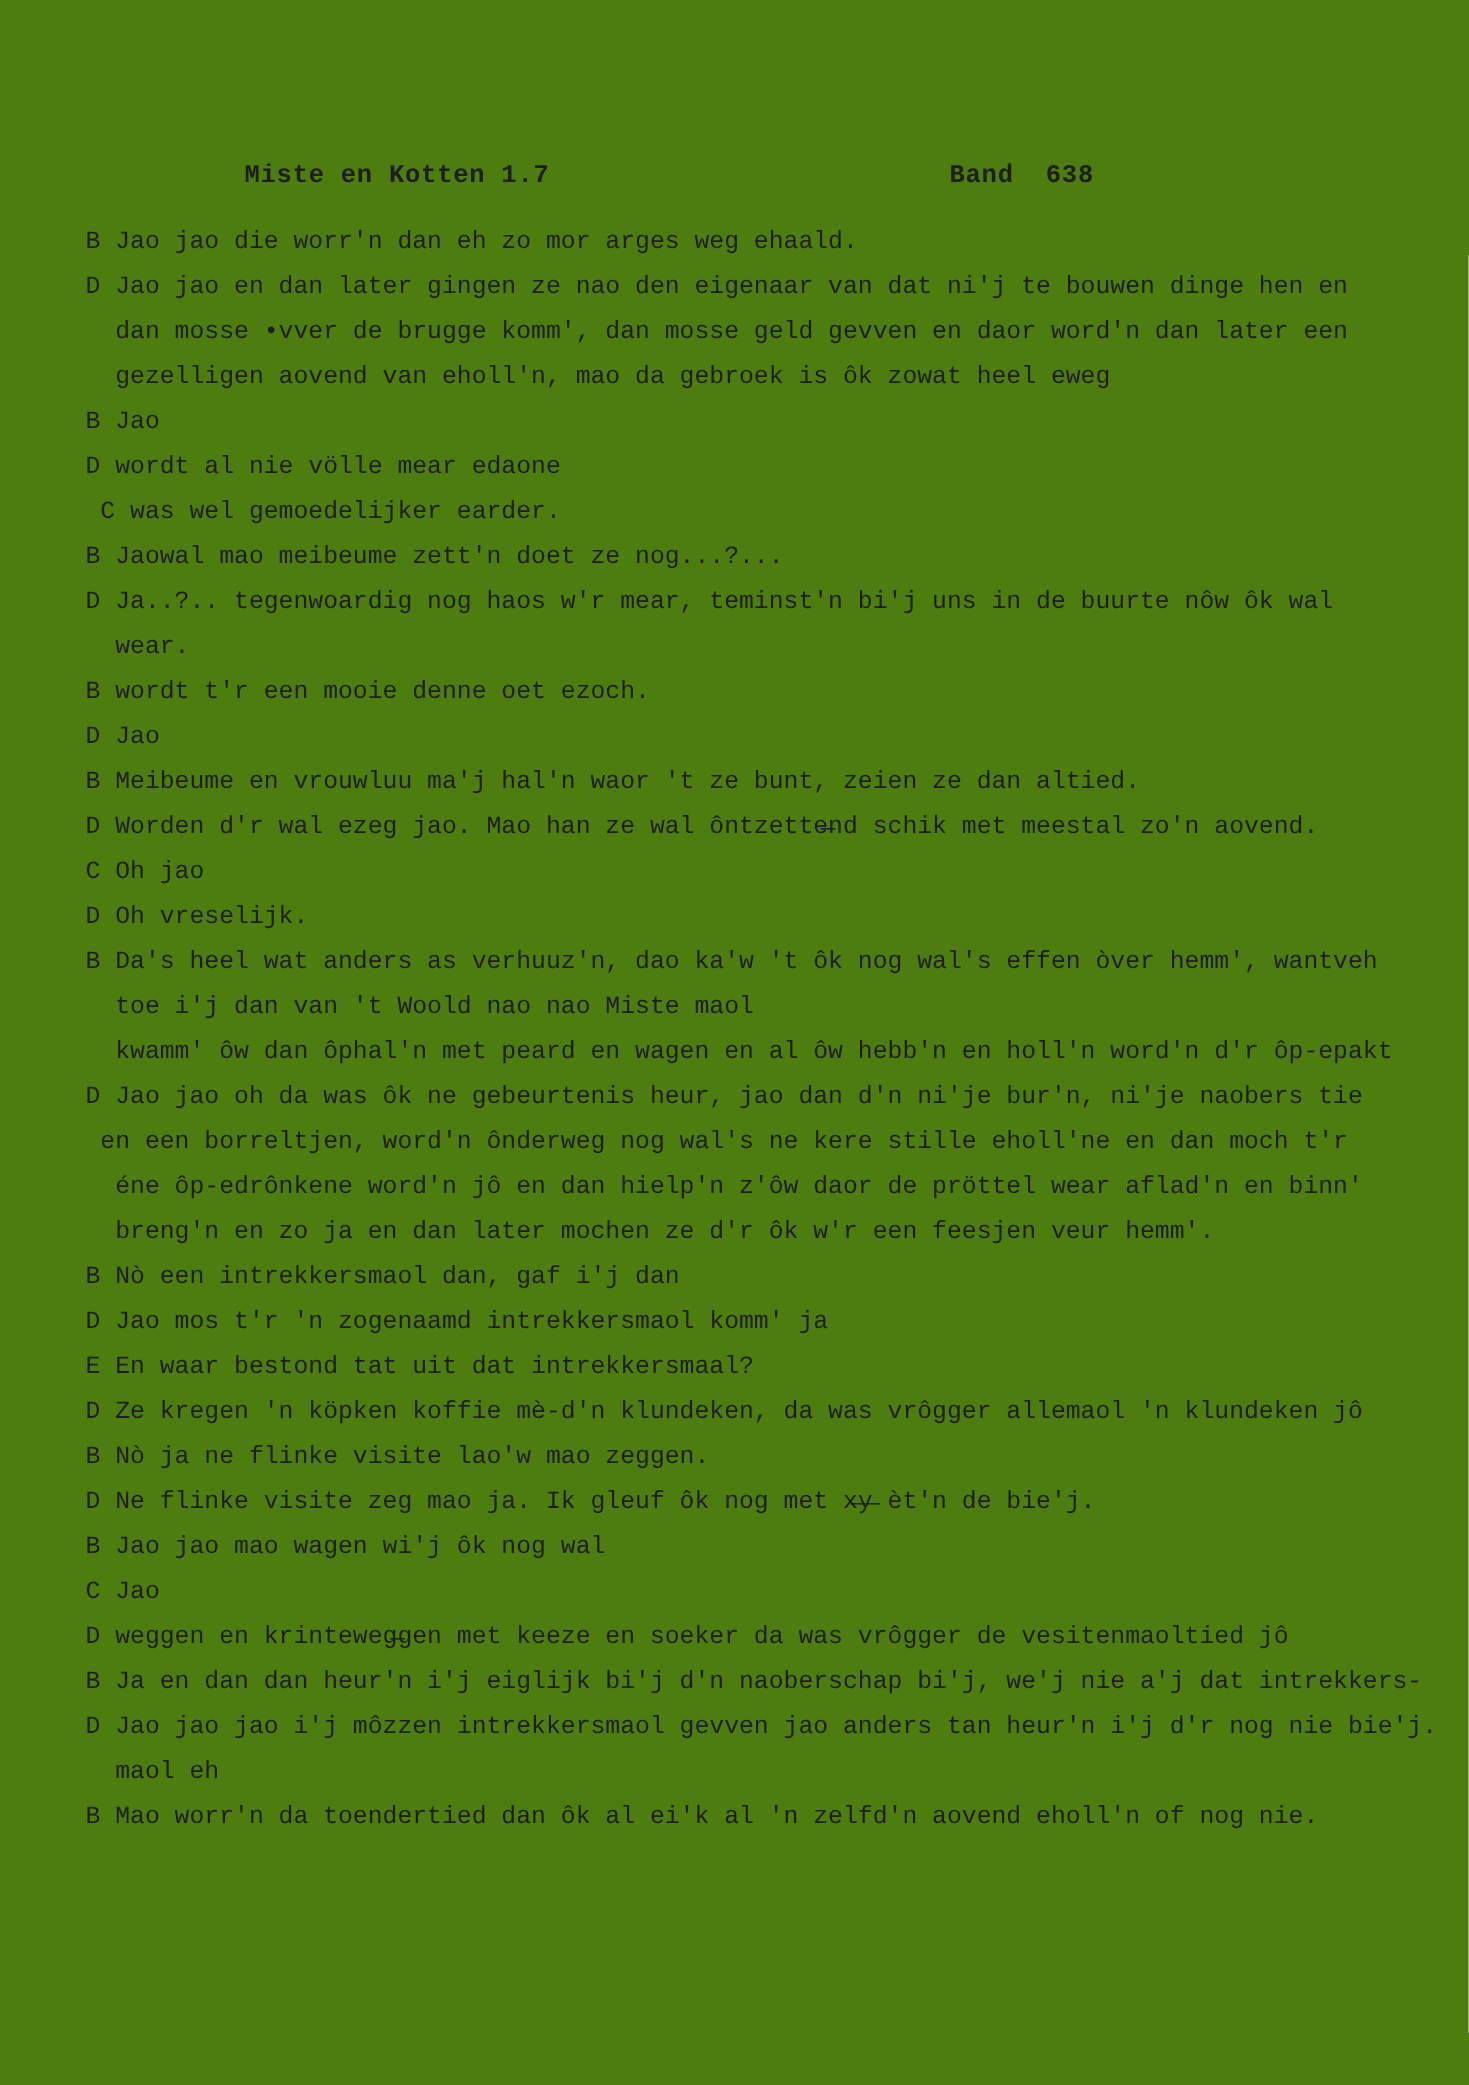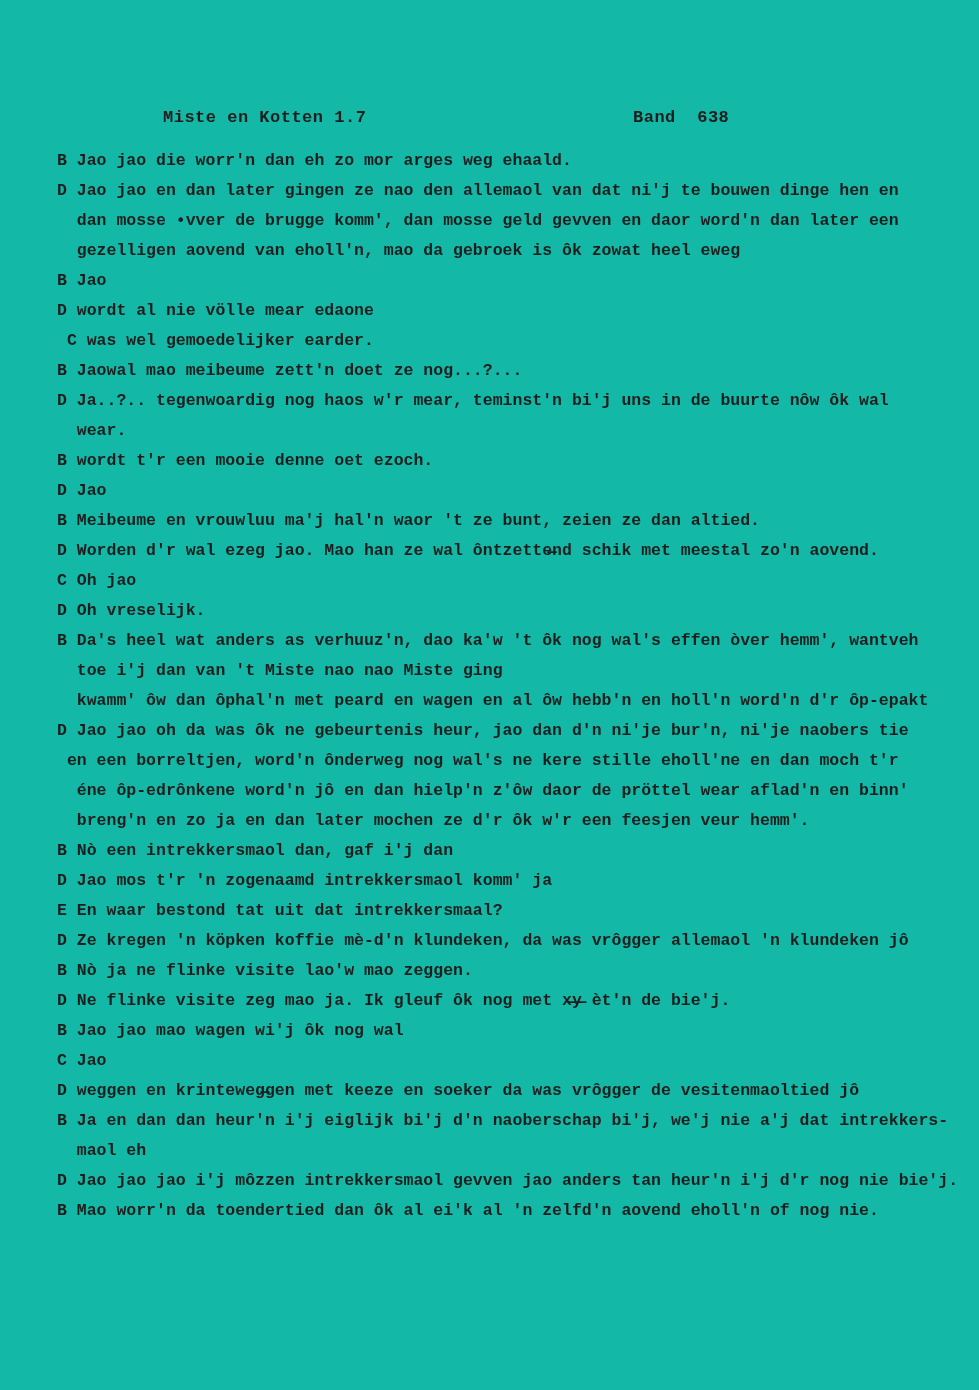--- a/index.html
+++ b/index.html
@@ -5,21 +5,21 @@
   html, body {
     margin: 0;
     padding: 0;
     background: #e8e8e6;
   }
   .paper {
     position: relative;
     width: 979px;
     height: 1390px;
     margin: 0;
-    background: #14b8a6;
+    background: #4d7c0f;
     font-family: "Liberation Mono", "DejaVu Sans Mono", monospace;
     color: #1e1e1e;
     overflow: hidden;
   }
   .header {
     position: absolute;
     top: 108px;
     left: 0;
     width: 100%;
     height: 30px;
@@ -36,69 +36,68 @@
   .header .band {
     position: absolute;
     left: 633px;
     top: 0;
   }
   .transcript {
     position: absolute;
     top: 146px;
     left: 57px;
     right: 10px;
-    font-weight: bold;
   }
   .line {
     height: 30px;
     line-height: 30px;
     font-size: 16.5px;
     white-space: pre;
     letter-spacing: 0;
   }
 </style>
 </head>
 <body>
 
 <div class="paper">
   <div class="header">
     <span class="title">Miste en Kotten 1.7</span>
     <span class="band">Band  638</span>
   </div>
   <div class="transcript">
       <div class="line">B Jao jao die worr'n dan eh zo mor arges weg ehaald.</div>
-      <div class="line">D Jao jao en dan later gingen ze nao den allemaol van dat ni'j te bouwen dinge hen en</div>
+      <div class="line">D Jao jao en dan later gingen ze nao den eigenaar van dat ni'j te bouwen dinge hen en</div>
       <div class="line">  dan mosse •vver de brugge komm', dan mosse geld gevven en daor word'n dan later een</div>
       <div class="line">  gezelligen aovend van eholl'n, mao da gebroek is ôk zowat heel eweg</div>
       <div class="line">B Jao</div>
       <div class="line">D wordt al nie völle mear edaone</div>
       <div class="line"> C was wel gemoedelijker earder.</div>
       <div class="line">B Jaowal mao meibeume zett'n doet ze nog...?...</div>
       <div class="line">D Ja..?.. tegenwoardig nog haos w'r mear, teminst'n bi'j uns in de buurte nôw ôk wal</div>
       <div class="line">  wear.</div>
       <div class="line">B wordt t'r een mooie denne oet ezoch.</div>
       <div class="line">D Jao</div>
       <div class="line">B Meibeume en vrouwluu ma'j hal'n waor 't ze bunt, zeien ze dan altied.</div>
       <div class="line">D Worden d'r wal ezeg jao. Mao han ze wal ôntzette̶nd schik met meestal zo'n aovend.</div>
       <div class="line">C Oh jao</div>
       <div class="line">D Oh vreselijk.</div>
       <div class="line">B Da's heel wat anders as verhuuz'n, dao ka'w 't ôk nog wal's effen òver hemm', wantveh</div>
-      <div class="line">  toe i'j dan van 't Miste nao nao Miste ging</div>
+      <div class="line">  toe i'j dan van 't Woold nao nao Miste maol</div>
       <div class="line">  kwamm' ôw dan ôphal'n met peard en wagen en al ôw hebb'n en holl'n word'n d'r ôp-epakt</div>
       <div class="line">D Jao jao oh da was ôk ne gebeurtenis heur, jao dan d'n ni'je bur'n, ni'je naobers tie</div>
       <div class="line"> en een borreltjen, word'n ônderweg nog wal's ne kere stille eholl'ne en dan moch t'r</div>
       <div class="line">  éne ôp-edrônkene word'n jô en dan hielp'n z'ôw daor de pröttel wear aflad'n en binn'</div>
       <div class="line">  breng'n en zo ja en dan later mochen ze d'r ôk w'r een feesjen veur hemm'.</div>
       <div class="line">B Nò een intrekkersmaol dan, gaf i'j dan</div>
       <div class="line">D Jao mos t'r 'n zogenaamd intrekkersmaol komm' ja</div>
       <div class="line">E En waar bestond tat uit dat intrekkersmaal?</div>
       <div class="line">D Ze kregen 'n köpken koffie mè-d'n klundeken, da was vrôgger allemaol 'n klundeken jô</div>
       <div class="line">B Nò ja ne flinke visite lao'w mao zeggen.</div>
       <div class="line">D Ne flinke visite zeg mao ja. Ik gleuf ôk nog met x̶y̶ èt'n de bie'j.</div>
       <div class="line">B Jao jao mao wagen wi'j ôk nog wal</div>
       <div class="line">C Jao</div>
       <div class="line">D weggen en krinteweg̶gen met keeze en soeker da was vrôgger de vesitenmaoltied jô</div>
       <div class="line">B Ja en dan dan heur'n i'j eiglijk bi'j d'n naoberschap bi'j, we'j nie a'j dat intrekkers-</div>
+      <div class="line">D Jao jao jao i'j môzzen intrekkersmaol gevven jao anders tan heur'n i'j d'r nog nie bie'j.</div>
       <div class="line">  maol eh</div>
-      <div class="line">D Jao jao jao i'j môzzen intrekkersmaol gevven jao anders tan heur'n i'j d'r nog nie bie'j.</div>
       <div class="line">B Mao worr'n da toendertied dan ôk al ei'k al 'n zelfd'n aovend eholl'n of nog nie.</div>
     </div>
 </div>
 
 </body></html>

